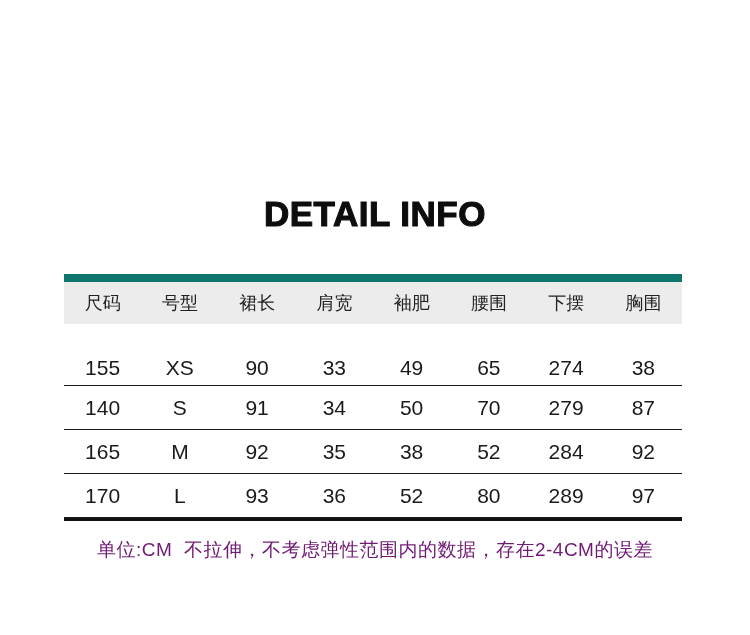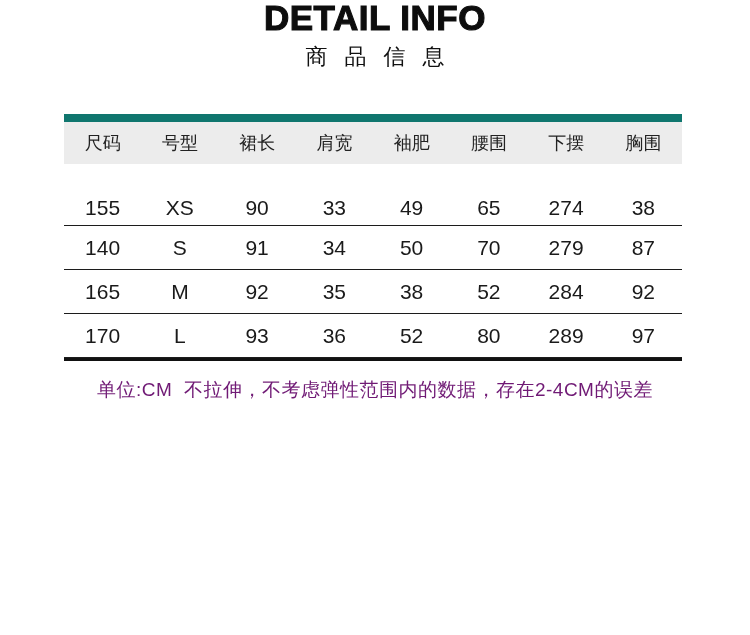--- a/index.html
+++ b/index.html
@@ -7,21 +7,21 @@
     width: 750px;
     height: 635px;
     overflow: hidden;
     font-family: "Liberation Sans", "DejaVu Sans", sans-serif;
     color: #1a1a1a;
     position: relative;
   }
   .page { width: 750px; height: 635px; }
 
   
-  .title-block { text-align: center; }
+  .title-block { padding-top: 196px; text-align: center; }
   .main-title {
     font-size: 35px;
     line-height: 35px;
     font-weight: 900;
     letter-spacing: 0.5px;
     color: #0d0d0d;
     -webkit-text-stroke: 1.1px #0d0d0d;
   }
   .sub-title {
     margin-top: 8px;
@@ -85,21 +85,20 @@
     letter-spacing: 0.5px;
   }
 </style>
 </head>
 <body>
 
 <div class="page">
 
   <div class="title-block">
     <div class="main-title">DETAIL INFO</div>
-    <div class="sub-title">商品信息</div>
   </div>
 
   <div class="size-table">
     <div class="trow thead-row">
         <div class="cell th">尺码</div>
         <div class="cell th">号型</div>
         <div class="cell th">裙长</div>
         <div class="cell th">肩宽</div>
         <div class="cell th">袖肥</div>
         <div class="cell th">腰围</div>

